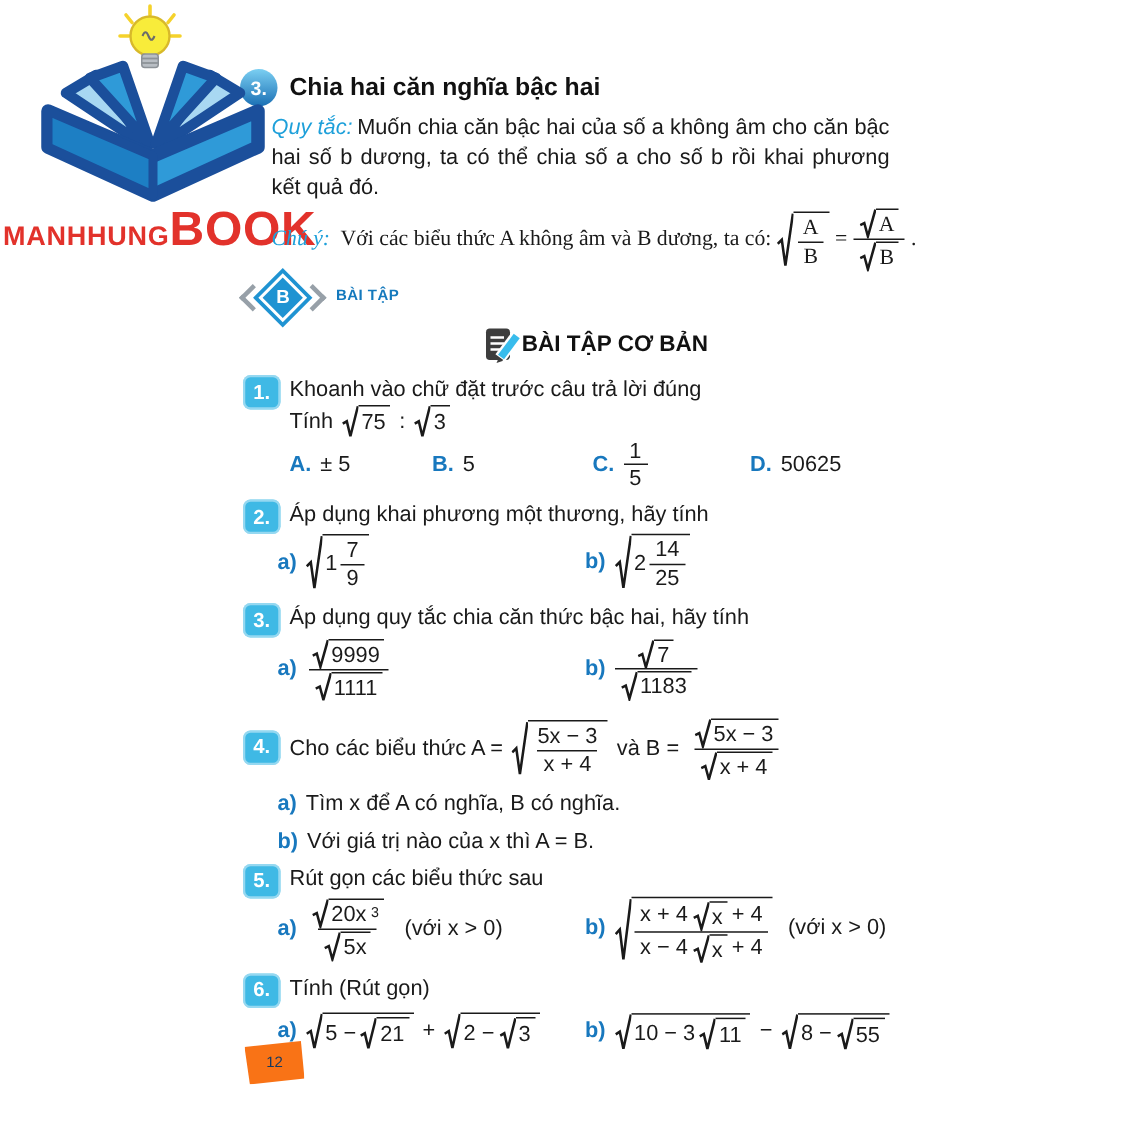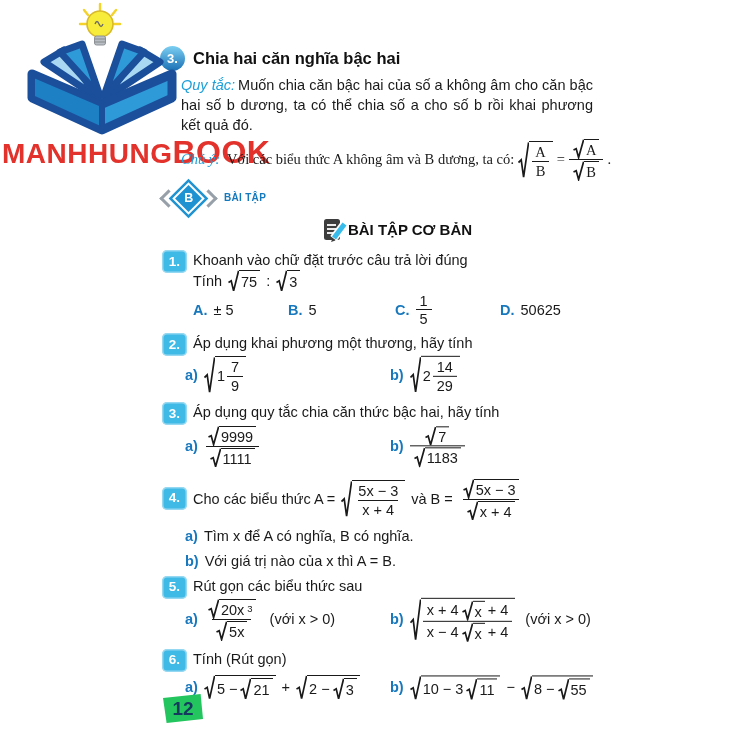--- a/index.html
+++ b/index.html
@@ -4,21 +4,21 @@
 <style>
   html,body { margin:0; padding:0; background:#ffffff; }
   .canvas { position:relative; width:750px; height:750px; background:#fff;
             font-family:"Liberation Sans", sans-serif; color:#1a1a1a; overflow:hidden; }
 
   
   .logo { position:absolute; left:0; top:0; width:235px; height:180px; }
   .bulb { position:absolute; left:74px; top:2px; z-index:4; }
   .book { position:absolute; left:20px; top:38px; z-index:3; }
   .brand { position:absolute; left:2px; top:134px; white-space:nowrap; color:#e2322b; z-index:1; }
-  .brand .w1 { font-size:28px; font-weight:bold; letter-spacing:.5px; }
+  .brand .w1 { font-size:18px; font-weight:bold; letter-spacing:.5px; }
   .brand .w2 { font-size:32px; font-weight:bold; letter-spacing:.5px; }
 
   
   .col { position:absolute; left:160px; top:46px; width:474px; font-size:14.5px;
          line-height:1.32; z-index:2; }
 
   .sec-head { display:flex; align-items:center; gap:8px; margin-bottom:4px; }
   .circ { width:25px; height:25px; border-radius:50%; flex:none;
           background:linear-gradient(180deg,#7bcff2,#1a6fb4);
           color:#fff; font-weight:bold; font-size:13px;
@@ -68,23 +68,23 @@
   .sq > .rad { border-top:1.6px solid #1a1a1a; padding:2px 3px 0 2px;
                display:inline-flex; align-items:center; gap:3px; }
   .fr { display:inline-flex; flex-direction:column; align-items:center; vertical-align:middle; }
   .fr > .fn, .fr > .fd { padding:0 4px; line-height:1.15; display:flex;
                          align-items:center; justify-content:center; gap:3px; }
   .fr > .fd { border-top:1.6px solid #1a1a1a; padding-top:1px; }
   .mix { display:inline-flex; align-items:center; gap:2px; }
   sup.s3 { font-size:9.5px; line-height:1; position:relative; top:-2px; }
 
   .ptab { position:absolute; left:163px; top:694px; width:40px; height:29px;
-          background:#22c55e; clip-path:polygon(0% 14%, 94% 0%, 100% 86%, 9% 100%);
+          background:#f97316; clip-path:polygon(0% 14%, 94% 0%, 100% 86%, 9% 100%);
           display:flex; align-items:center; justify-content:center;
-          color:#16395f; font-weight:bold; font-size:19px; z-index:2; }
+          color:#16395f; font-weight:normal; font-size:10px; z-index:2; }
 </style>
 </head>
 <body>
 
 <div class="canvas">
 
   <div class="logo">
     <svg class="bulb" width="52" height="52" viewBox="0 0 52 52">
       <g stroke="#f5d22b" stroke-width="2.4" stroke-linecap="round">
         <line x1="26" y1="2" x2="26" y2="8"></line>
@@ -246,21 +246,21 @@
           <span class="ab">b)</span>
           <span class="sq">
               <svg class="tick" viewBox="0 0 11 24" preserveAspectRatio="none">
                 <path d="M0.5 13.5 L3.2 11.8 L5.6 22.6 L10.6 0.9" fill="none" stroke="#1a1a1a" stroke-width="1.7" vector-effect="non-scaling-stroke"></path>
               </svg>
               <span class="rad">
                 <span class="mix">
                   <span>2</span>
                   <span class="fr">
                     <span class="fn">14</span>
-                    <span class="fd">29</span>
+                    <span class="fd">25</span>
                   </span>
                 </span>
               </span>
             </span>
         </span>
       </div>
     </div>
 
     <div class="prob">
       <span class="pbadge">3.</span>

